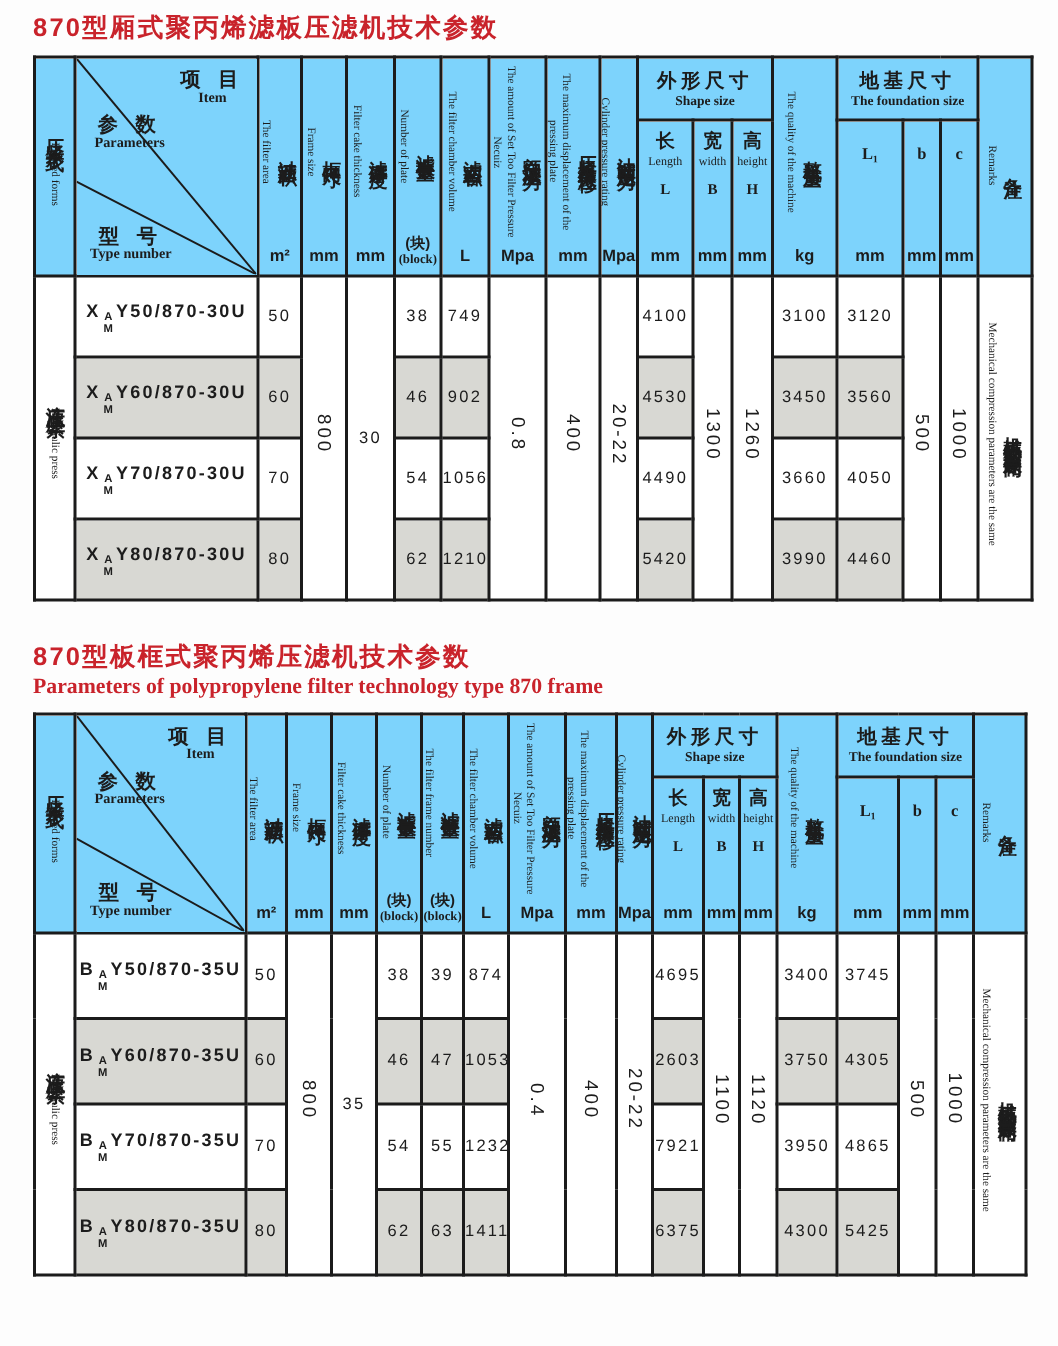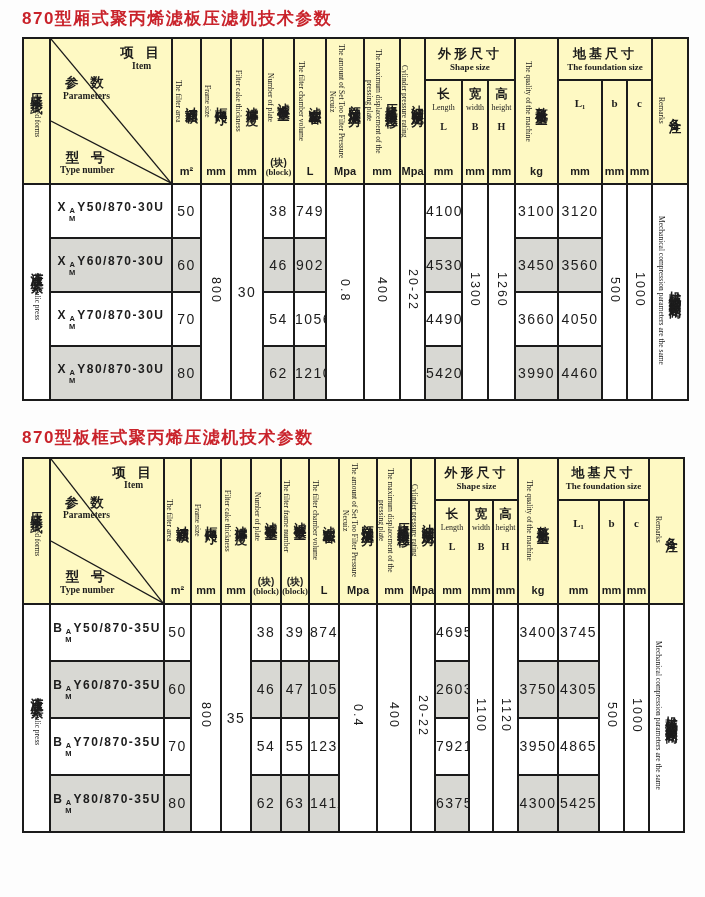--- a/index.html
+++ b/index.html
@@ -7,21 +7,21 @@
     width:705px;height:897px;box-sizing:border-box;
     padding:8px 0 0 22px;overflow:hidden;background:#fdfdfd;
     font-family:"Liberation Sans",sans-serif;color:#1c1c1c;
   }
   .title-zh{font-size:17px;font-weight:bold;color:#c9232b;letter-spacing:1.5px;line-height:1.25;}
   .title-en{font-size:14.5px;font-weight:bold;color:#c9232b;font-family:"Liberation Serif",serif;line-height:1.2;margin-top:1px;}
   .sec2{margin-top:26px;}
 
   table.spec{border-collapse:collapse;table-layout:fixed;width:661px;margin-top:8px;background:#fff;}
   table.spec th,table.spec td{border:2px solid #1b1b1b;padding:0;overflow:hidden;}
-  thead th{background:#fef9c3;font-weight:normal;vertical-align:top;}
+  thead th{background:#7dd3fc;font-weight:normal;vertical-align:top;}
   tbody td{background:#fff;text-align:center;vertical-align:middle;}
   tbody td.sh{background:#d8d8d3;}
   tr.hr1{height:42px;} tr.hr2{height:104px;}
   .t1 tbody tr{height:54px;} .t2 tbody tr{height:57px;}
 
   
   .hcell{height:142px;display:flex;flex-direction:column;align-items:center;}
   .vwrap{flex:1 1 auto;display:flex;justify-content:center;align-items:center;overflow:hidden;width:100%;}
   .vt{writing-mode:vertical-rl;text-align:center;display:inline-block;max-height:100%;}
   .vt .zh{display:block;font-weight:bold;font-size:12.5px;letter-spacing:2px;}
@@ -48,21 +48,21 @@
   .dsvg{position:absolute;left:0;top:0;width:100%;height:100%;}
   .dsvg line{stroke:#1b1b1b;stroke-width:1.3;vector-effect:non-scaling-stroke;}
   .lbl{position:absolute;text-align:center;line-height:1.15;}
   .lbl .lz{display:block;font-weight:bold;font-size:13.5px;letter-spacing:4px;}
   .lbl .le{display:block;font-weight:bold;font-size:9.5px;font-family:"Liberation Serif",serif;letter-spacing:0;}
   .lbl.item{top:6px;right:8px;}
   .lbl.params{top:36px;left:12px;}
   .lbl.type{bottom:7px;left:9px;text-align:center;}
 
   
-  td.val{font-size:14px;letter-spacing:1.5px;}
+  td.val{font-size:11px;letter-spacing:1.5px;}
   td.model{font-weight:bold;font-size:12px;letter-spacing:1.5px;white-space:nowrap;}
   .am{display:inline-flex;flex-direction:column;font-size:7.5px;line-height:1;font-weight:bold;vertical-align:-2px;margin:0 2px;letter-spacing:0;}
   .vnum{writing-mode:vertical-rl;display:inline-block;font-size:12.5px;letter-spacing:2px;}
   .presscell .vt .zh{font-size:13px;}
   .remcell .vt .zh{font-size:12.5px;letter-spacing:2px;}
 </style>
 </head>
 <body>
 
 <div class="page">
@@ -349,20 +349,21 @@
           <td class="val sh">5420</td>
           <td class="val sh">3990</td>
           <td class="val sh">4460</td>
         </tr>
       </tbody>
     </table>
   </div>
 
   <div class="sec2">
     <div class="title-zh">870型板框式聚丙烯压滤机技术参数</div>
+    <div class="title-en">Parameters of polypropylene filter technology type 870 frame</div>
 
     <table class="spec t2">
       <colgroup>
         <col style="width:27px">
           <col style="width:114px">
           <col style="width:27px">
           <col style="width:30px">
         <col style="width:30px">
           <col style="width:30px">
           <col style="width:28px">

